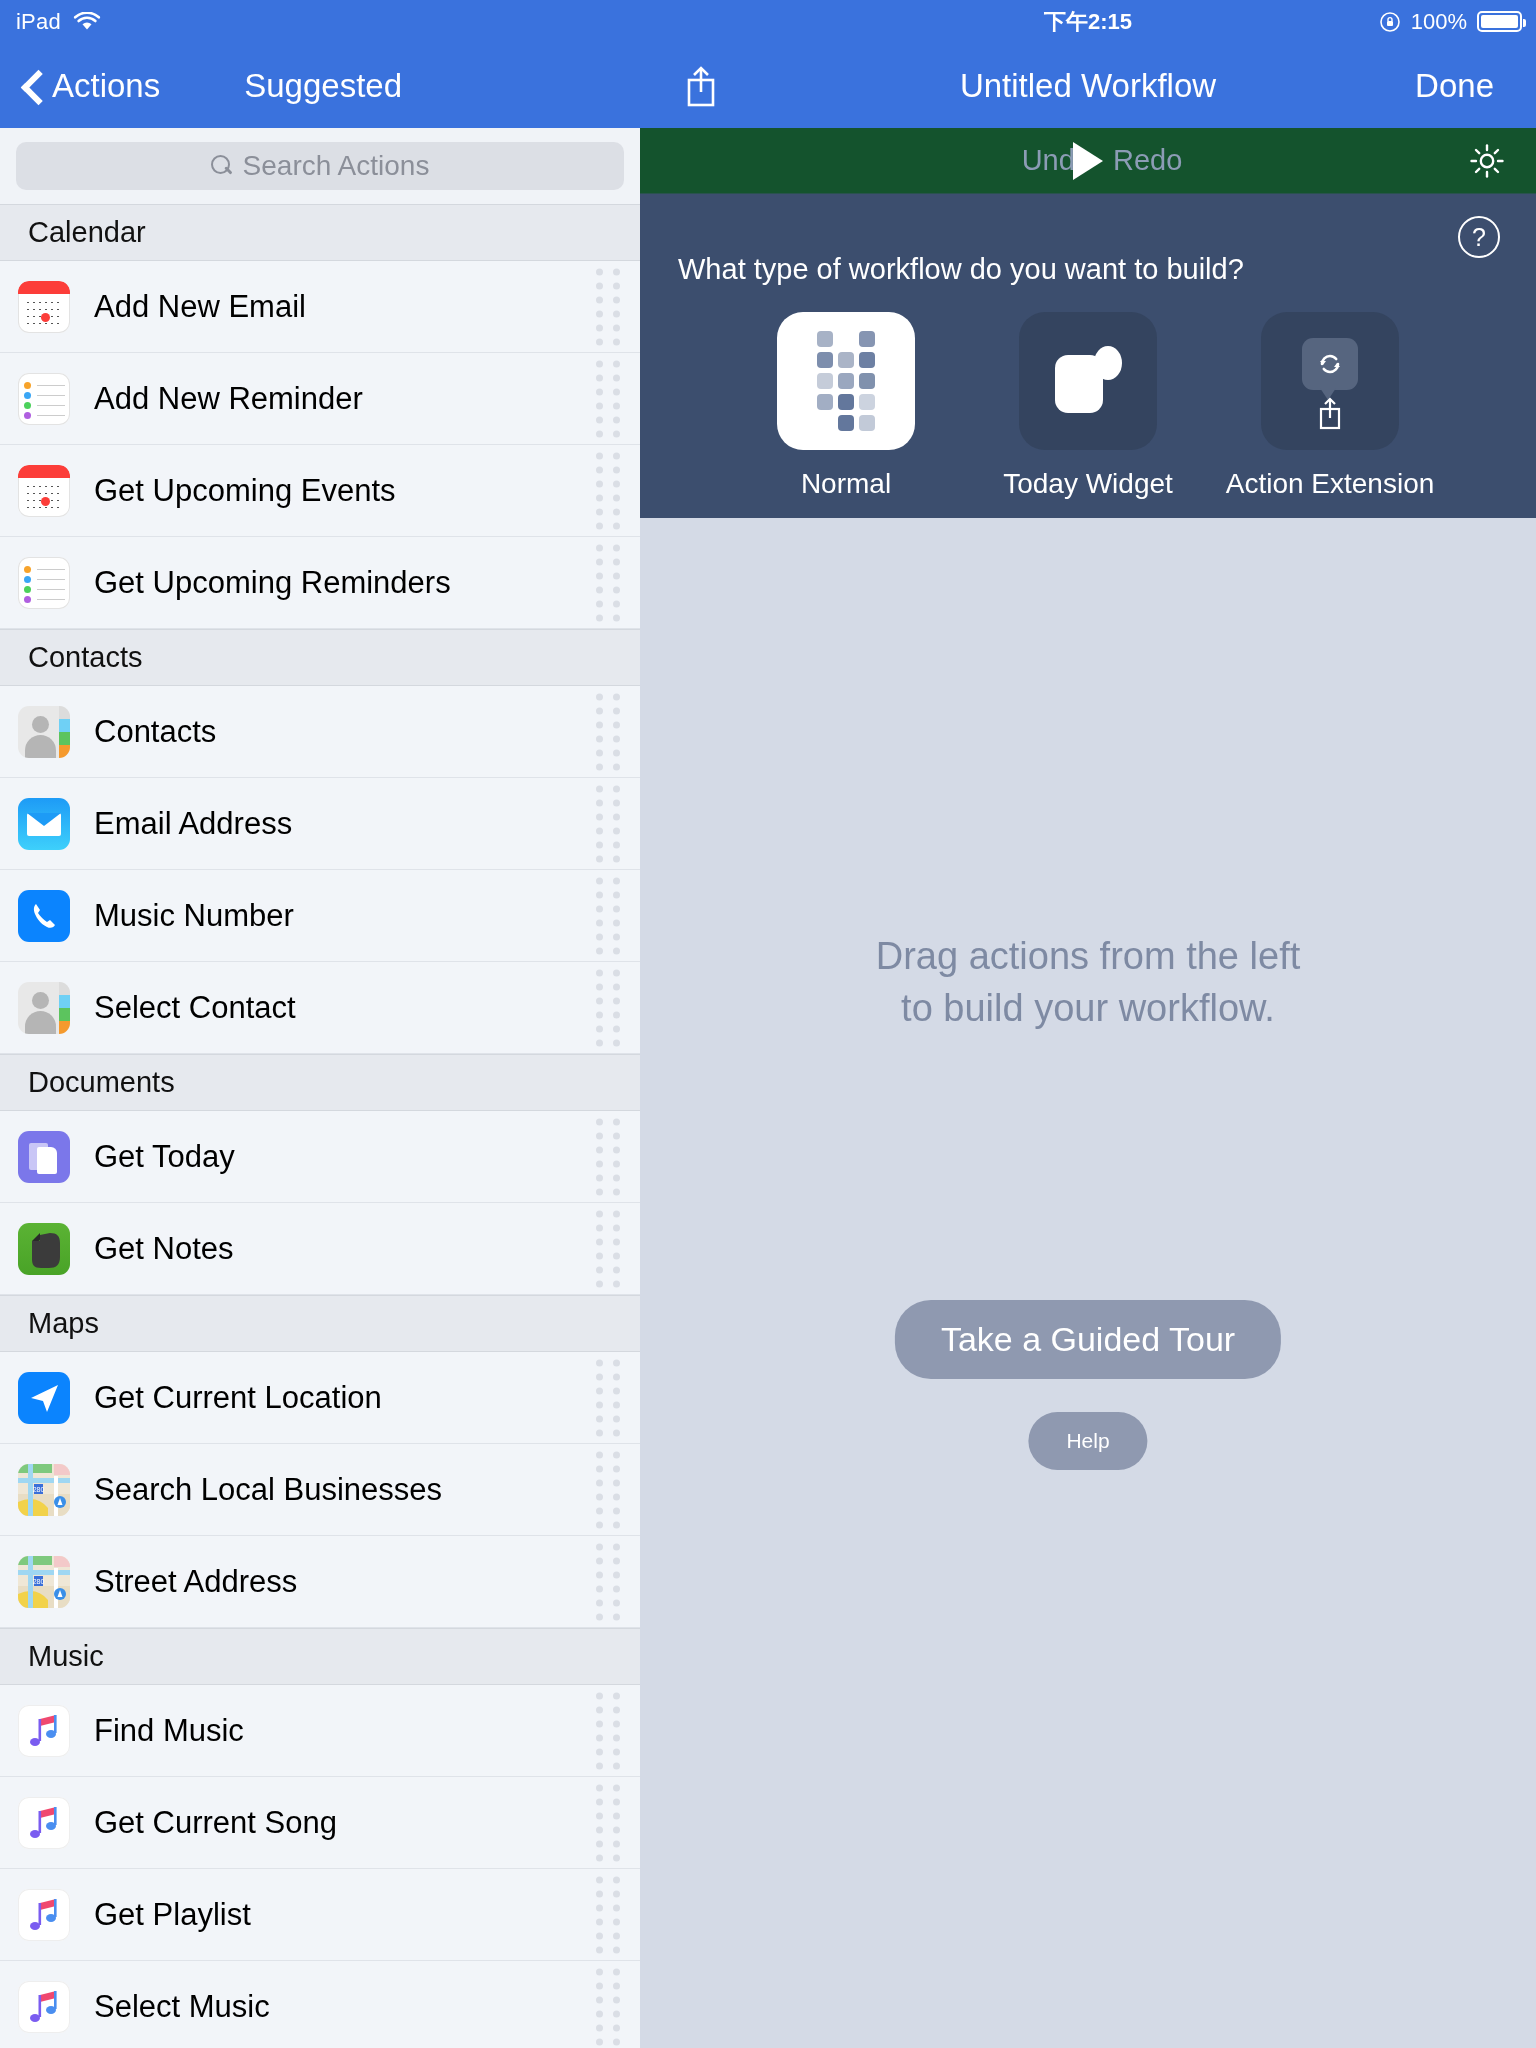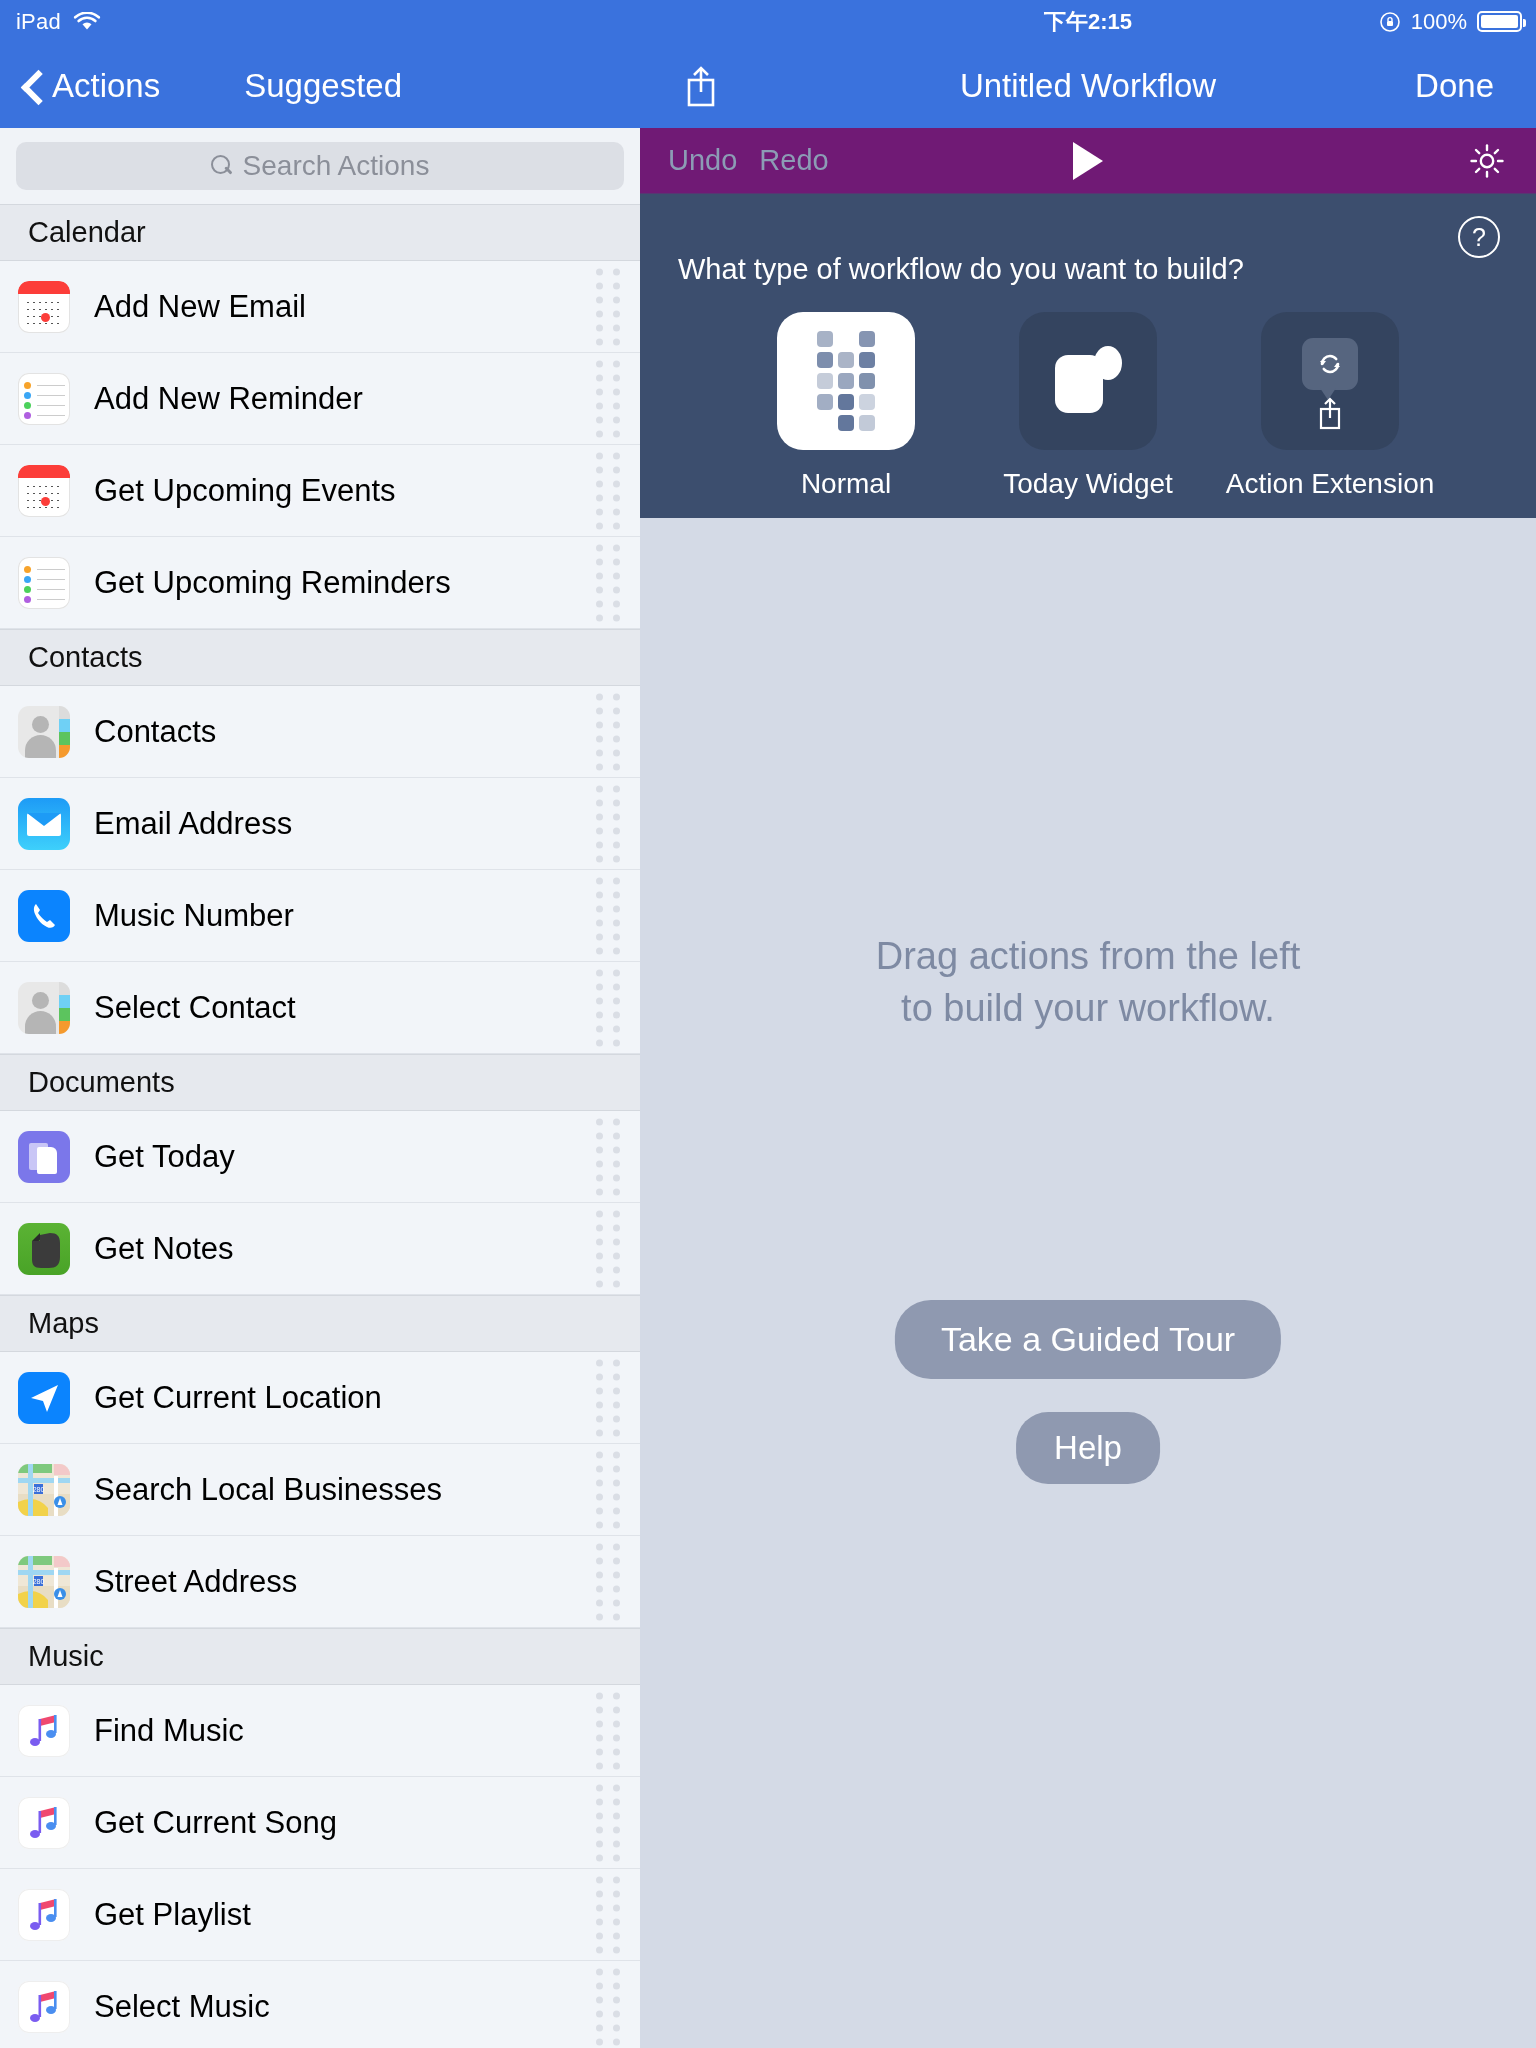--- a/index.html
+++ b/index.html
@@ -122,22 +122,23 @@
 
   .right-navbar {
     height:85px; background:#3a72dd; color:#fff; display:flex; align-items:center;
     position:relative;
   }
   .share-btn { margin-left:42px; width:38px; height:44px; position:relative; cursor:pointer; }
   .wf-title { position:absolute; left:50%; transform:translateX(-50%); font-size:33px; }
   .done-btn { position:absolute; right:42px; font-size:33px; cursor:pointer; }
 
   .toolbar {
-    height:66px; background:#701a75; display:flex; align-items:center; position:relative;
+    height:66px; background:#14532d; display:flex; align-items:center; position:relative;
     border-bottom:1px solid #3d527080;
+    justify-content:center;
   }
   .undo { margin-left:28px; font-size:29px; color:#8c9cb5; cursor:pointer; }
   .redo { margin-left:22px; font-size:29px; color:#8c9cb5; cursor:pointer; }
   .play {
     position:absolute; left:50%; transform:translateX(-50%);
     width:0; height:0; border-left:30px solid #fff;
     border-top:19px solid transparent; border-bottom:19px solid transparent; cursor:pointer;
   }
   .gear { position:absolute; right:30px; width:38px; height:38px; cursor:pointer; }
 
@@ -177,21 +178,21 @@
     color:#7e8aa3; font-size:38px; line-height:1.38;
   }
   .tour-btn {
     position:absolute; left:50%; transform:translateX(-50%); top:782px;
     background:#8f99b0; color:#fff; border-radius:36px;
     padding:20px 46px; font-size:34px; cursor:pointer; white-space:nowrap;
   }
   .help-btn {
     position:absolute; left:50%; transform:translateX(-50%); top:894px;
     background:#8f99b0; color:#fff; border-radius:32px;
-    padding:17px 38px; font-size:33px; cursor:pointer;
+    padding:17px 38px; font-size:21px; cursor:pointer;
   }
 </style>
 </head>
 <body>
 
 <div class="screen">
 
   <div class="left-pane">
 
     <div class="left-statusbar">

